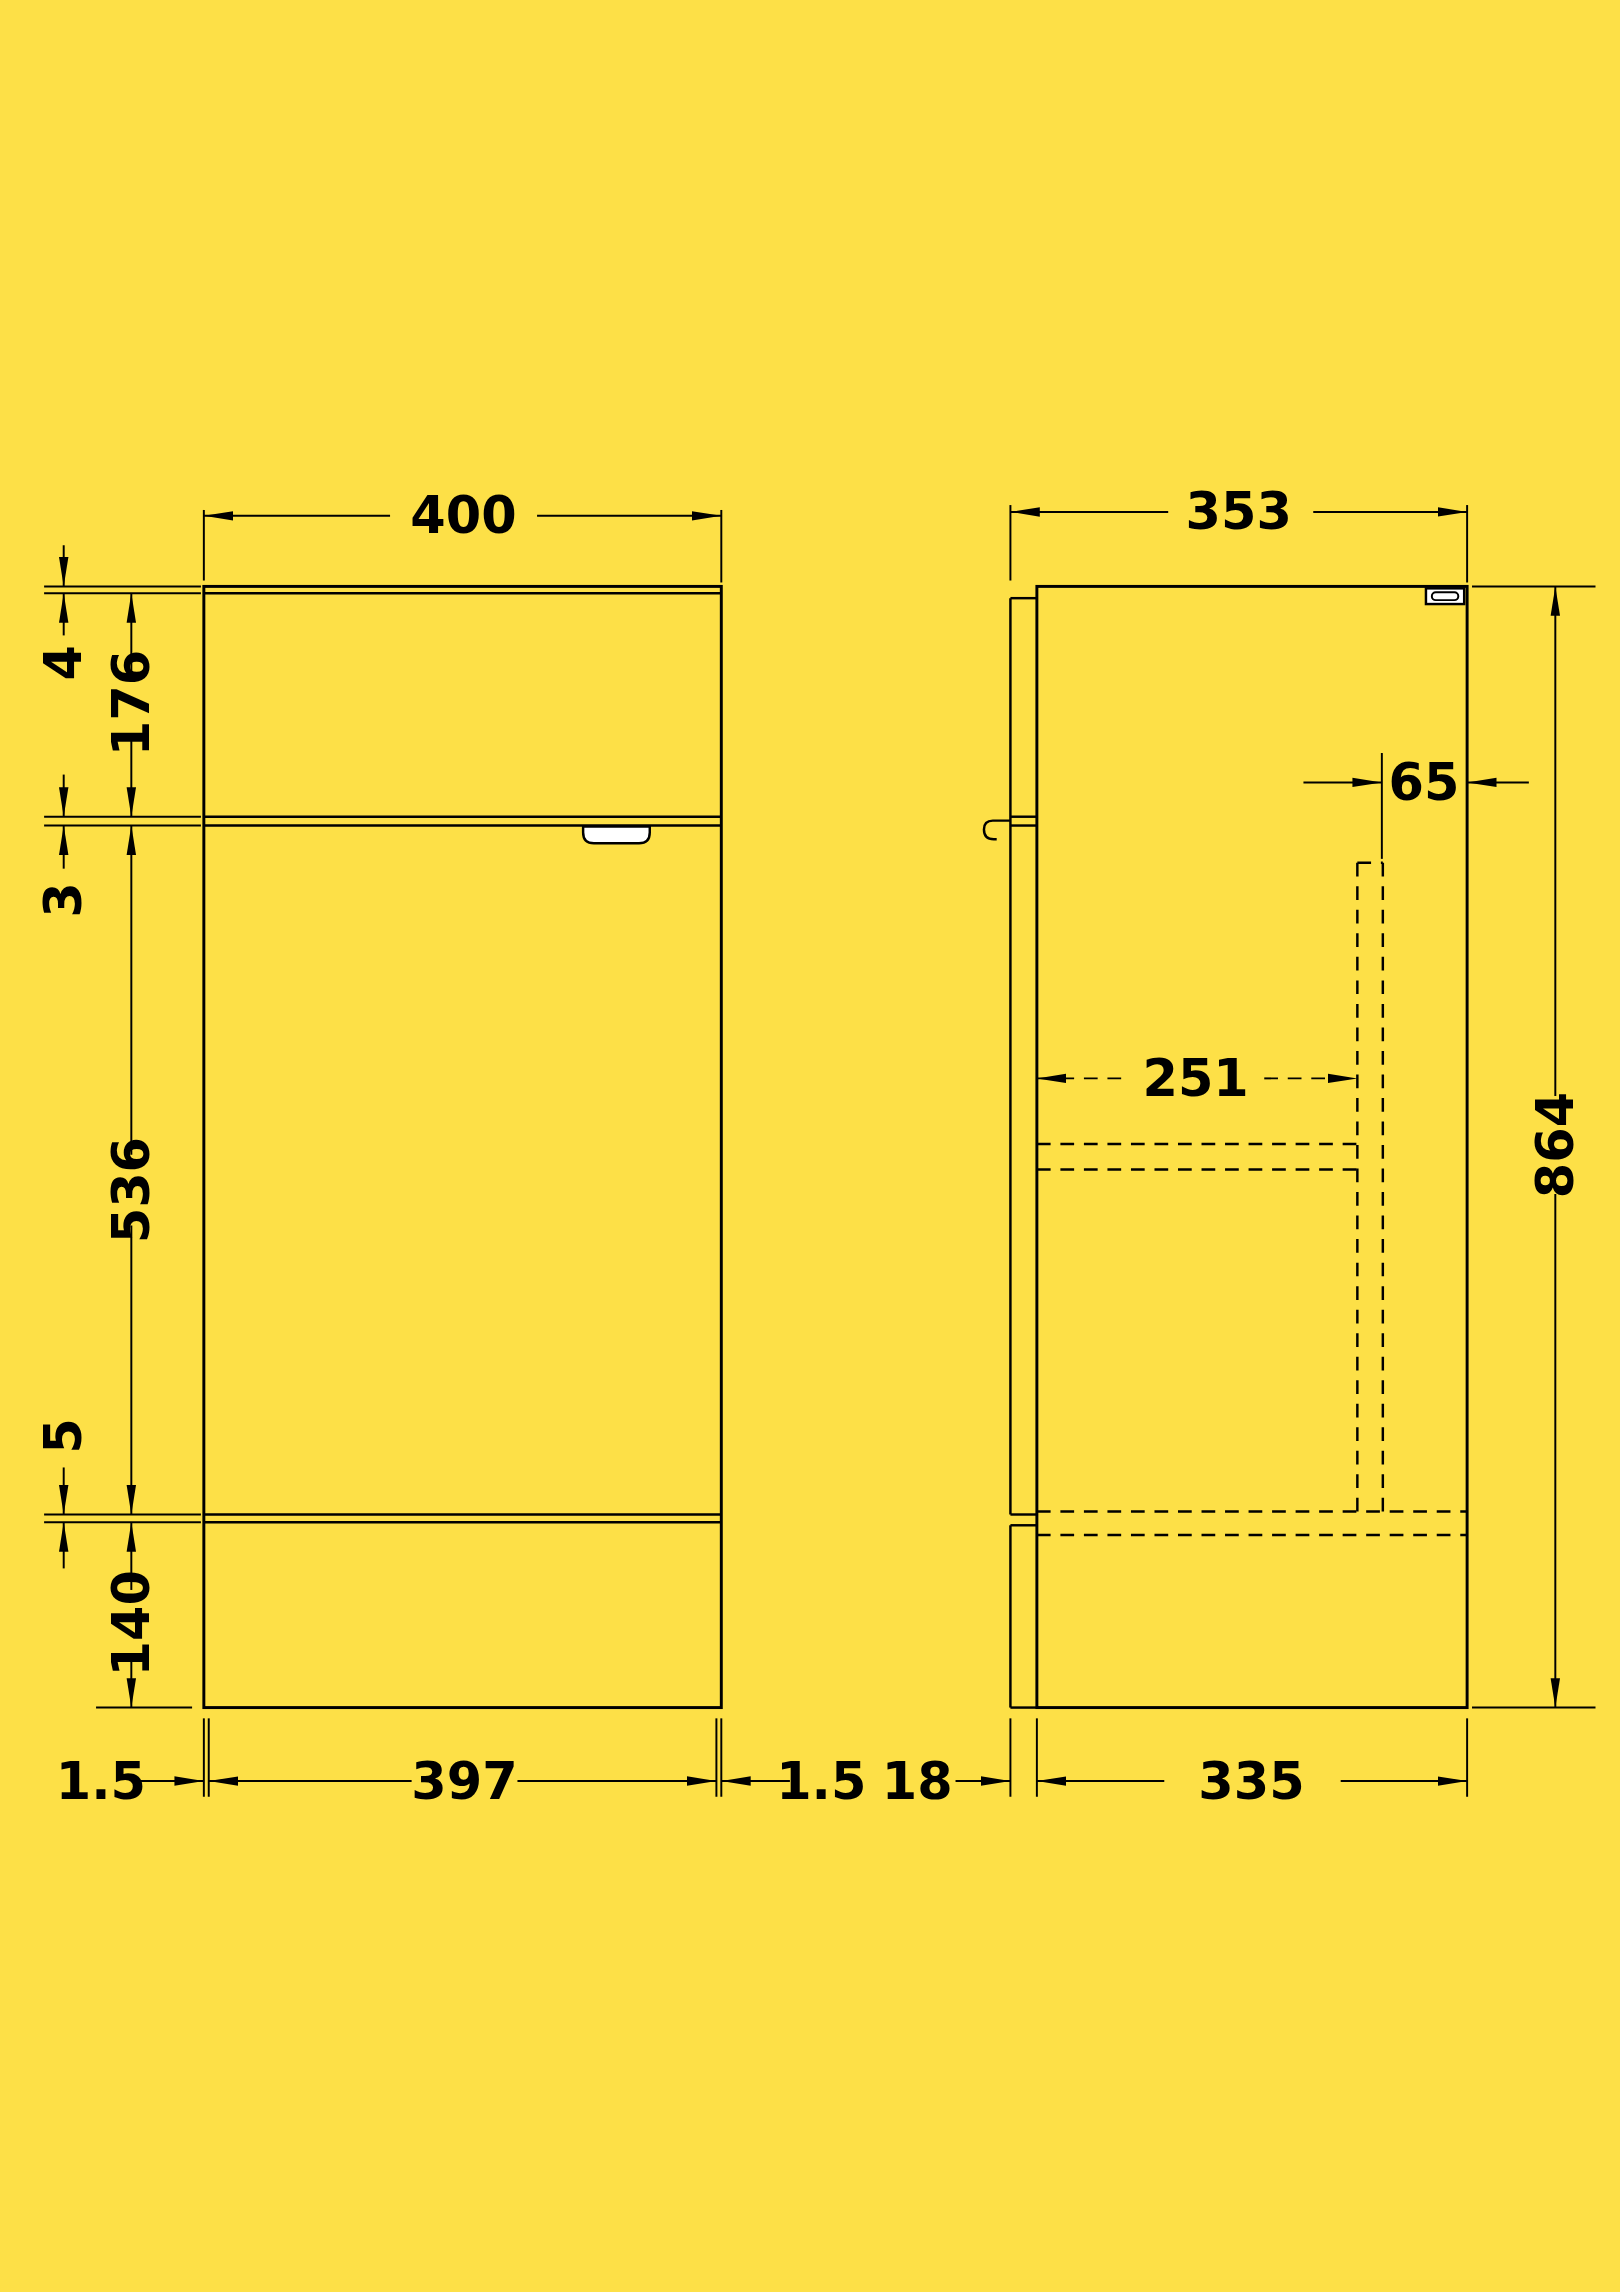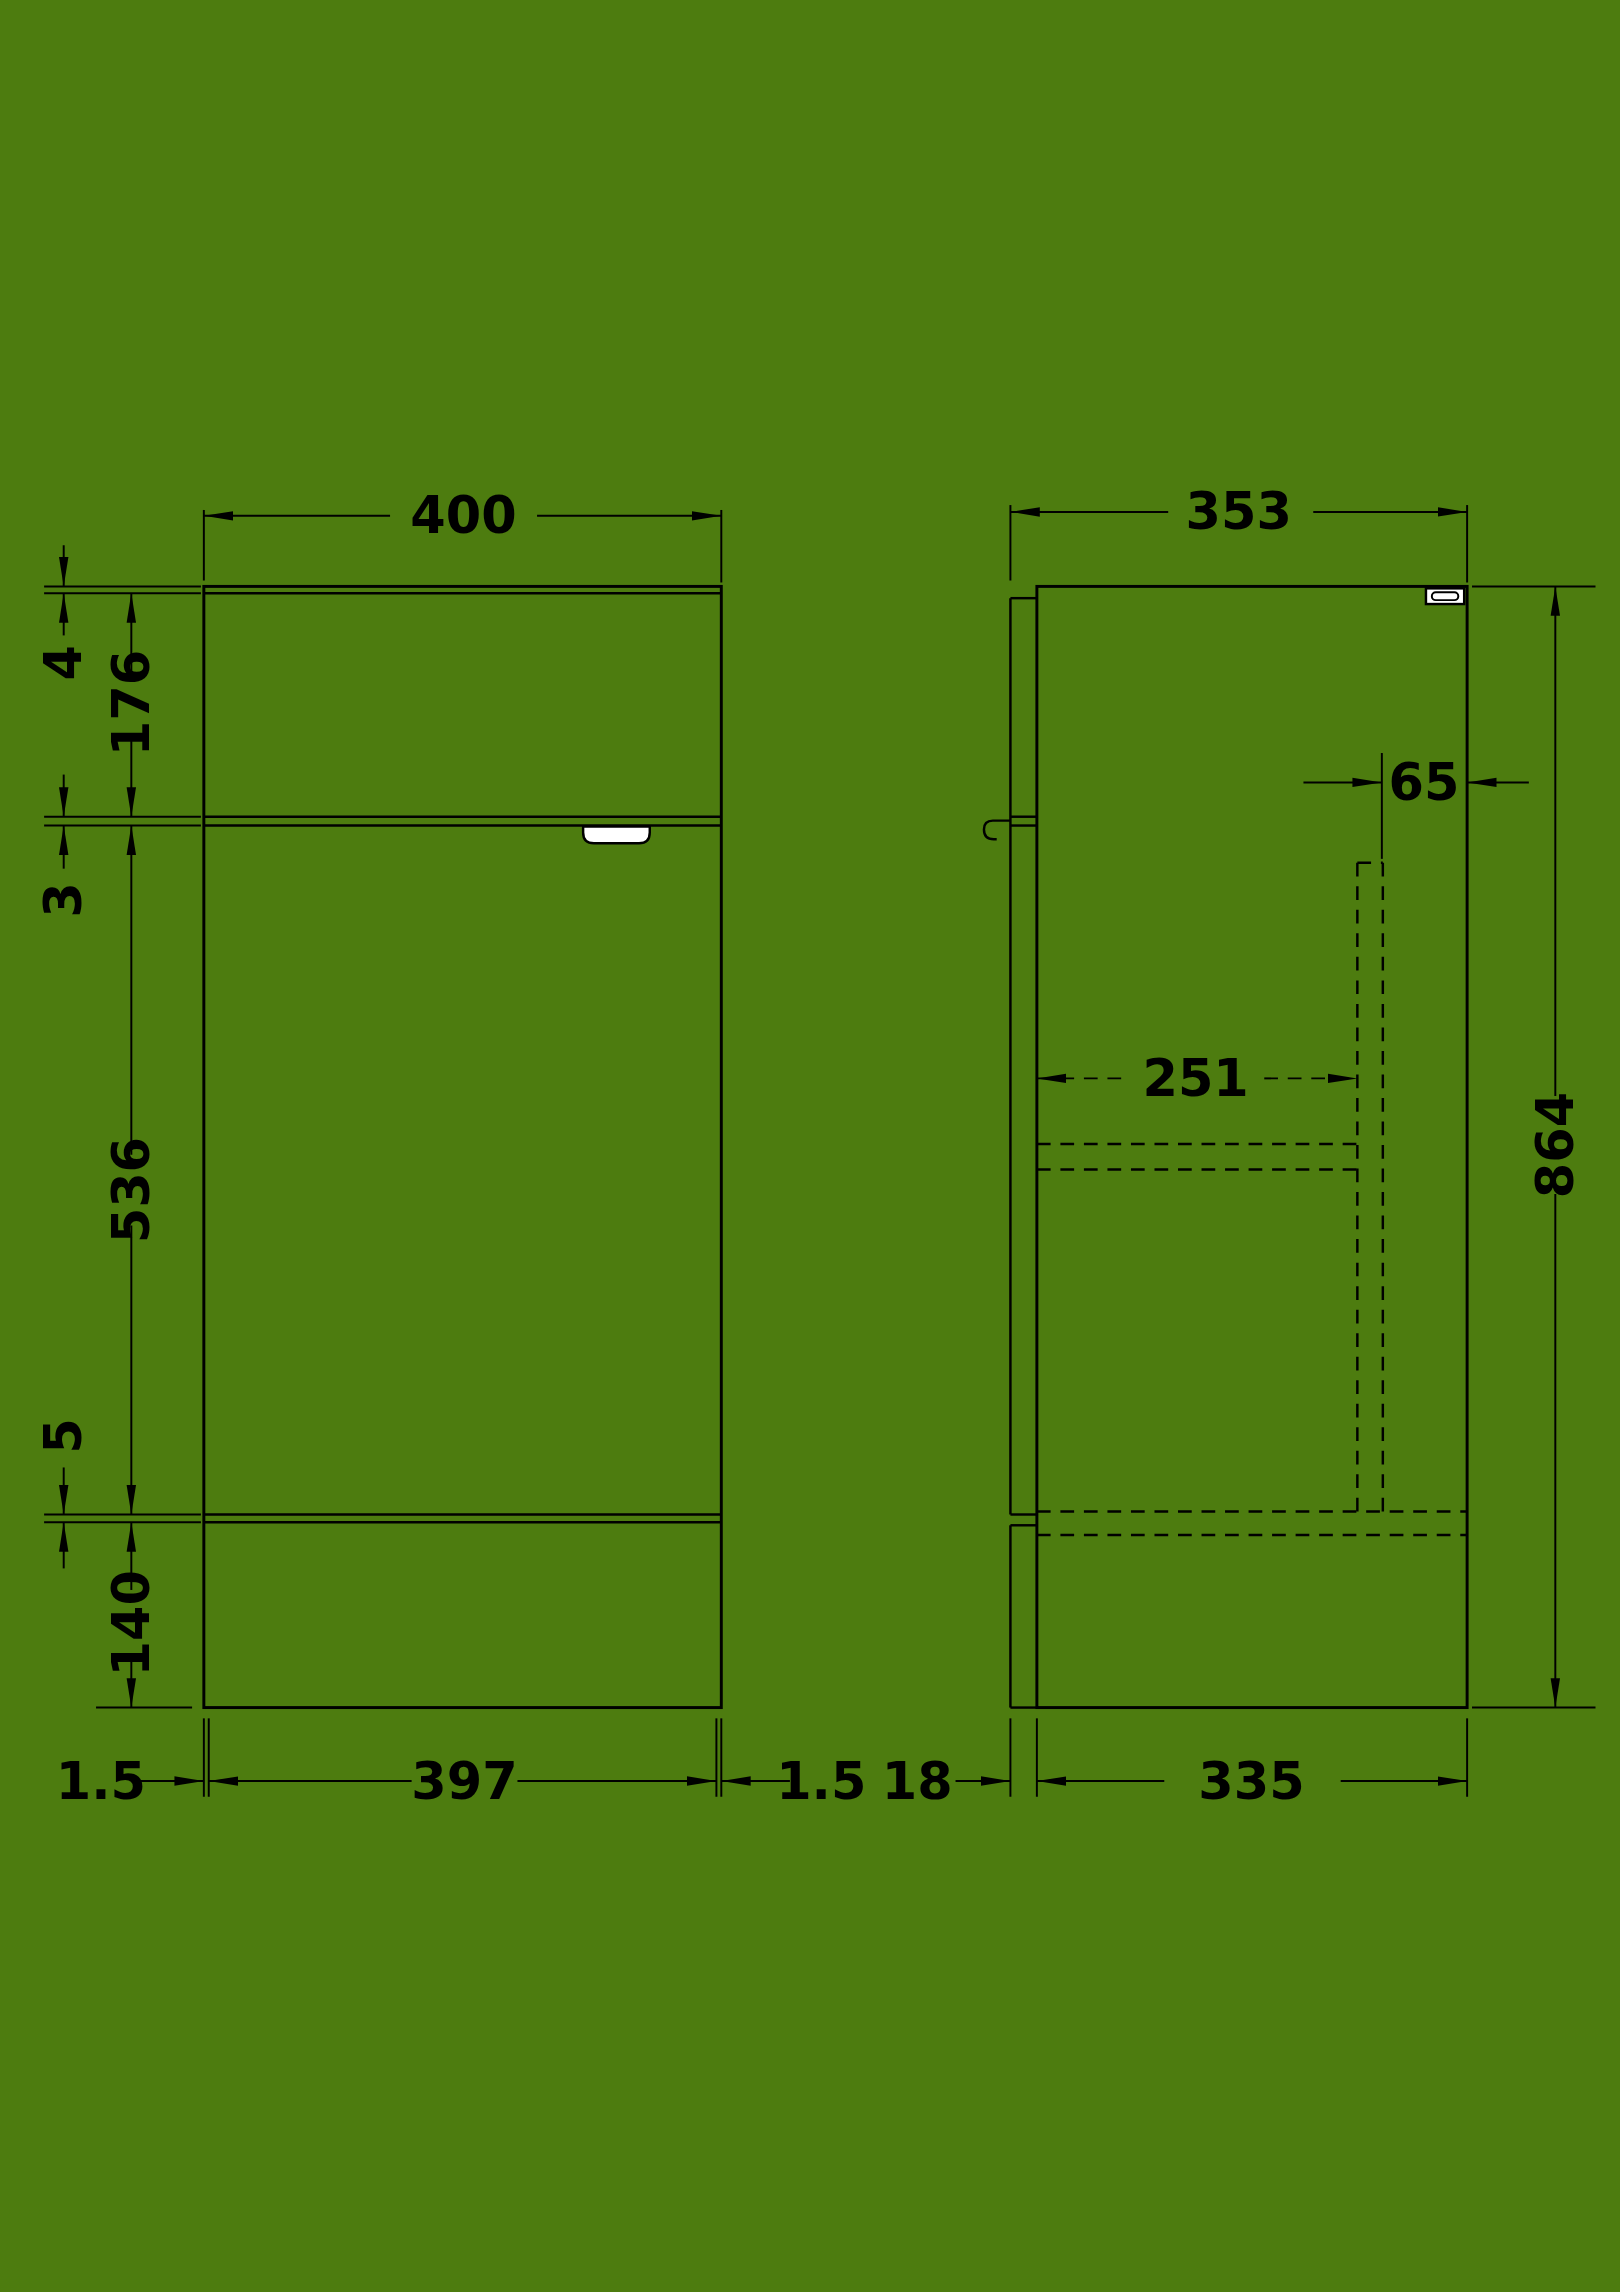--- a/index.html
+++ b/index.html
@@ -1,16 +1,16 @@
 <!DOCTYPE html>
 <html><head>
 <meta charset="utf-8">
 <style>
   html,body{margin:0;padding:0;background:#ffffff;}
-  .page{position:relative;width:1620px;height:2293px;background:#4d7c0f;overflow:hidden;}
+  .page{position:relative;width:1620px;height:2293px;background:#fde047;overflow:hidden;}
   svg{display:block;}
   text{font-family:"DejaVu Sans","Liberation Sans",sans-serif;font-weight:bold;fill:#000;}
   .dim-label{font-size:52px;}
 </style>
 </head>
 <body>
 
 <div class="page">
 <svg width="1620" height="2293" viewBox="0 0 1653 2339" xmlns="http://www.w3.org/2000/svg">
   <defs>

